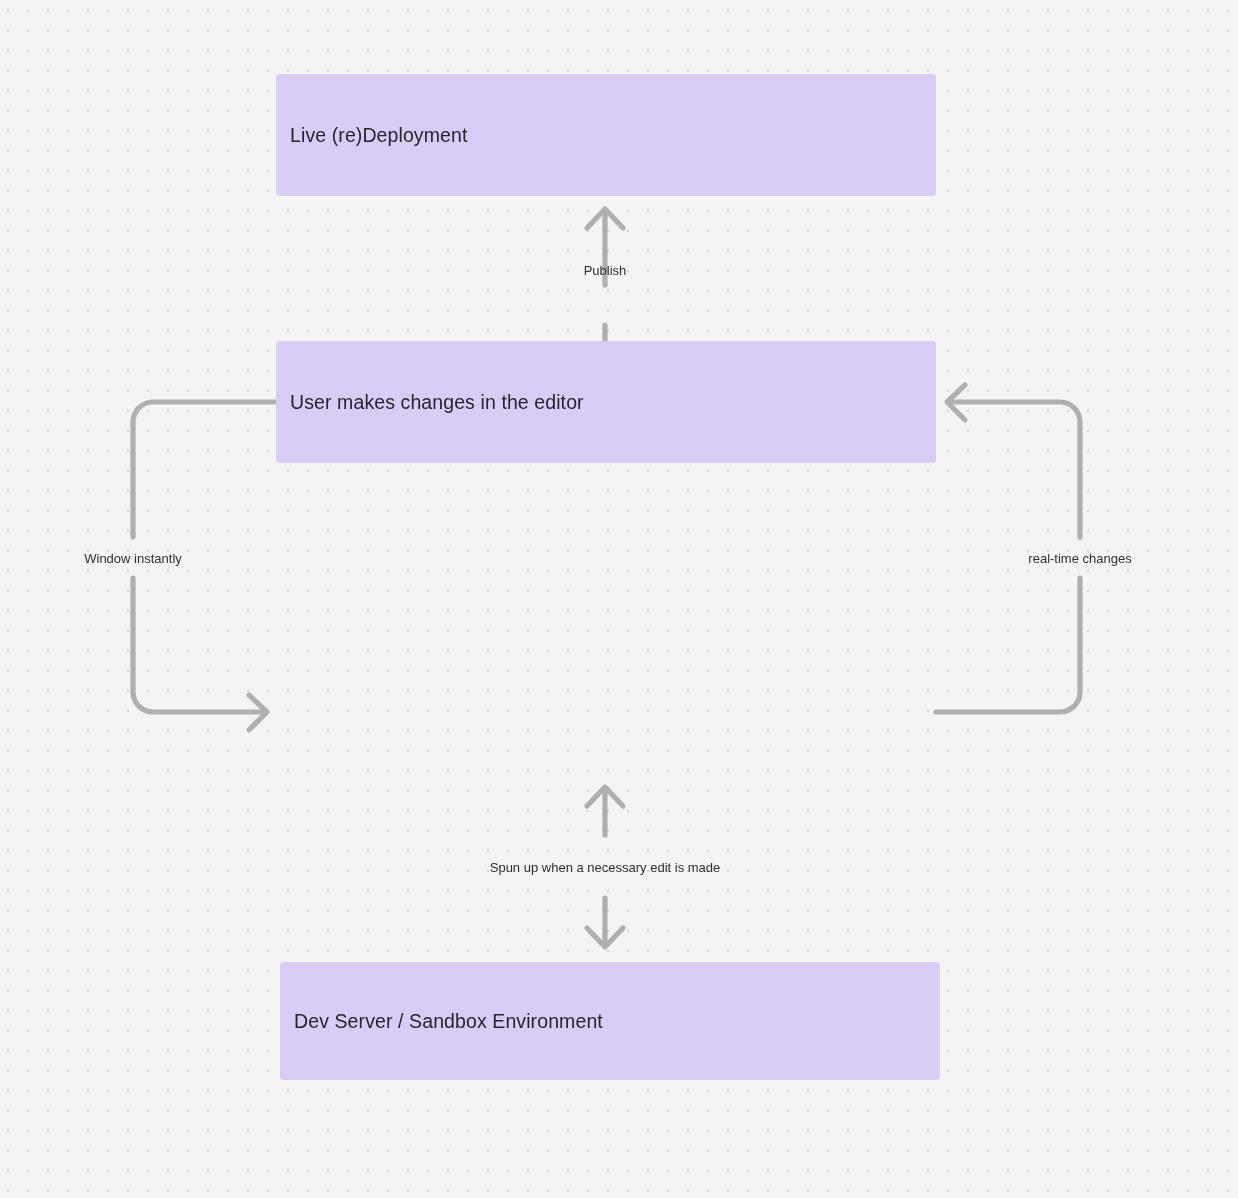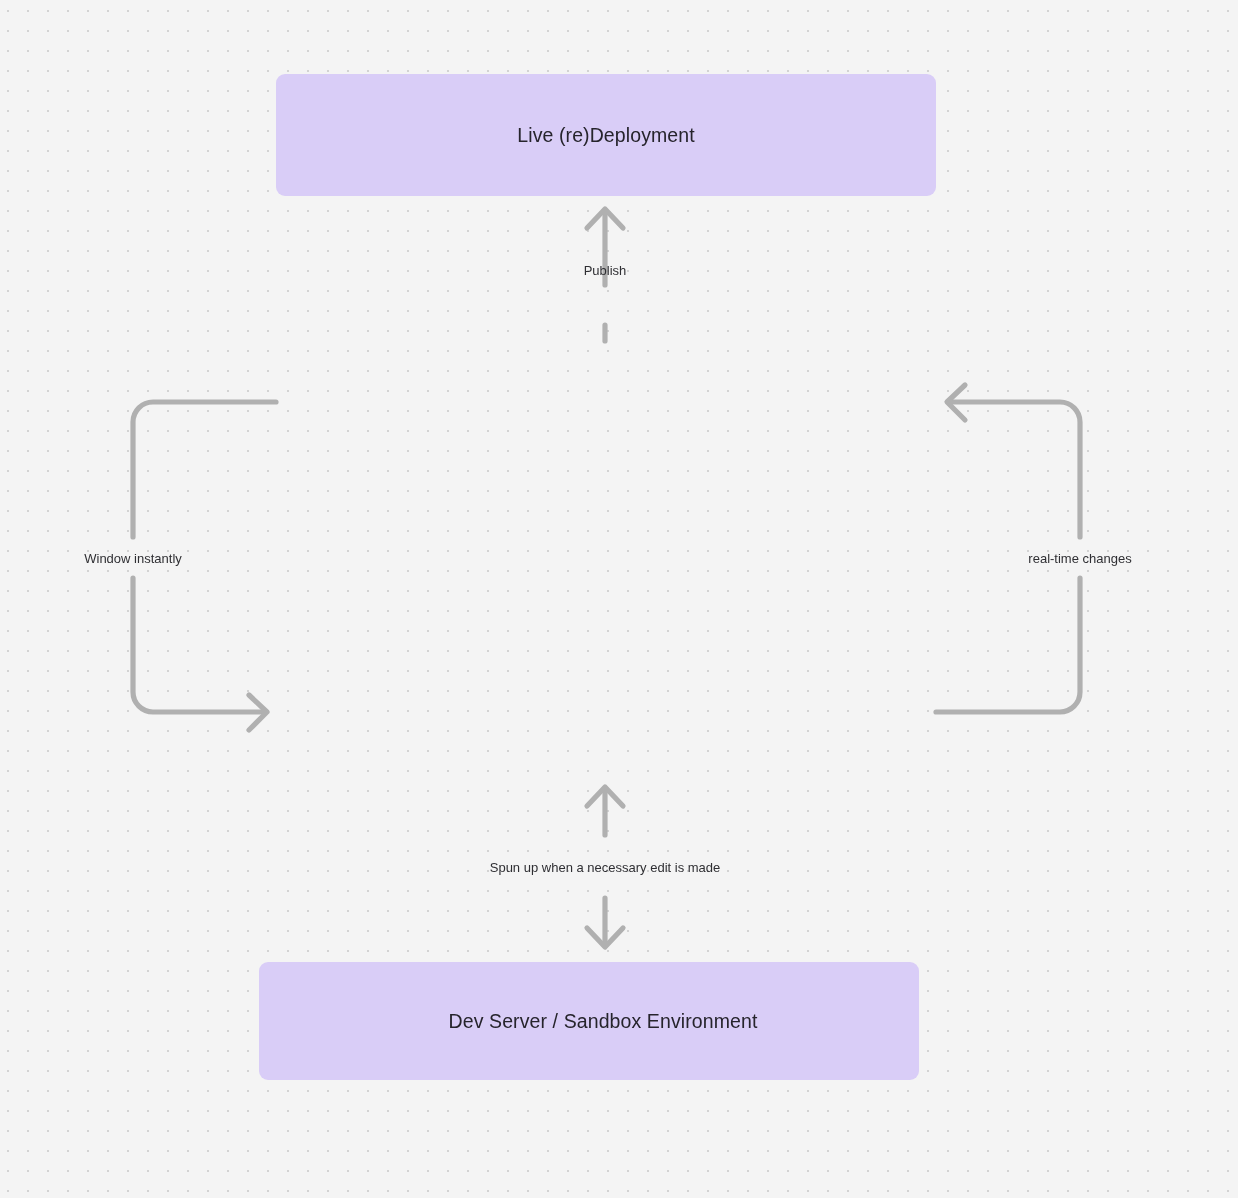--- a/index.html
+++ b/index.html
@@ -24,24 +24,24 @@
     position: absolute;
     left: 0;
     top: 0;
     width: 1238px;
     height: 1198px;
     pointer-events: none;
   }
   .node {
     position: absolute;
     background: #d9cdf7;
-    border-radius: 9px;
+    border-radius: 4px;
     display: flex;
     align-items: center;
-    justify-content: center;
+    justify-content: flex-start;
     box-sizing: border-box;
   }
   .node-label {
     font-size: 19.5px;
     color: #26242c;
     letter-spacing: 0.1px;
     text-align: center;
     line-height: 1.25;
     padding: 0 14px;
   }
@@ -89,23 +89,26 @@
         <path d="M 587 928 L 605 947 L 623 928"></path>
       </g>
 
     </g>
   </svg>
 
   <div class="node" style="left:276px; top:74px; width:660px; height:122px;">
     <span class="node-label">Live (re)Deployment</span>
   </div>
 
+  <div class="node" style="left:276px; top:341px; width:660px; height:122px;">
+    <span class="node-label">User makes changes in the editor</span>
+  </div>
 
 
-  <div class="node" style="left:259px; top:962px; width:660px; height:118px;padding-left:28px;">
+  <div class="node" style="left:280px; top:962px; width:660px; height:118px;">
     <span class="node-label">Dev Server / Sandbox Environment</span>
   </div>
 
   <div class="edge-label center" style="left:605px; top:270px;">Publish</div>
 
   <div class="edge-label center" style="left:133px; top:558px;">Window instantly</div>
 
   <div class="edge-label center" style="left:1080px; top:558px;">real-time changes</div>
 
   <div class="edge-label center" style="left:605px; top:867px;">Spun up when a necessary edit is made</div>

